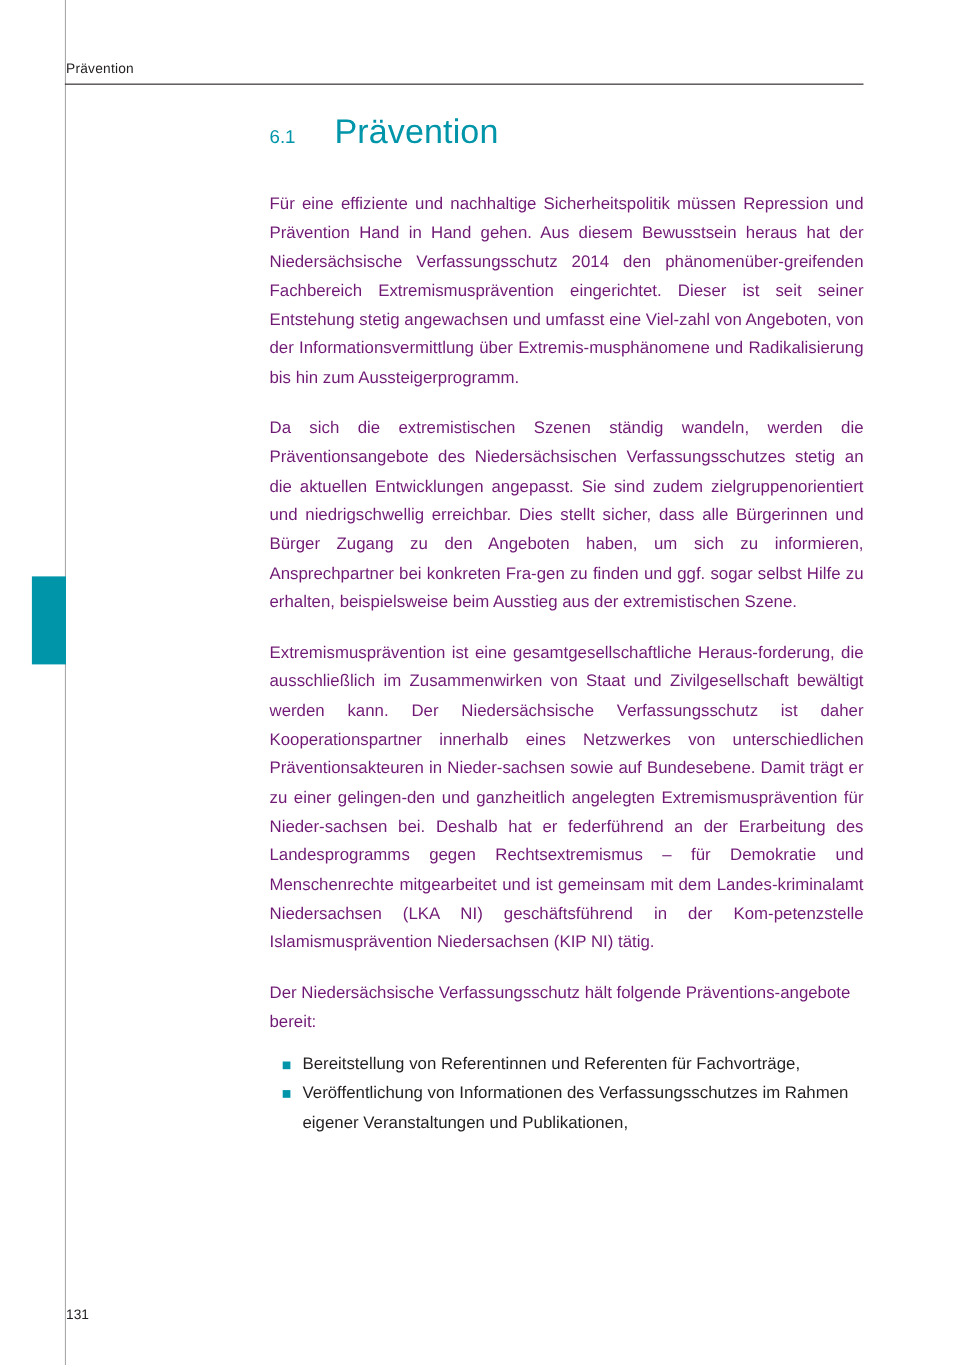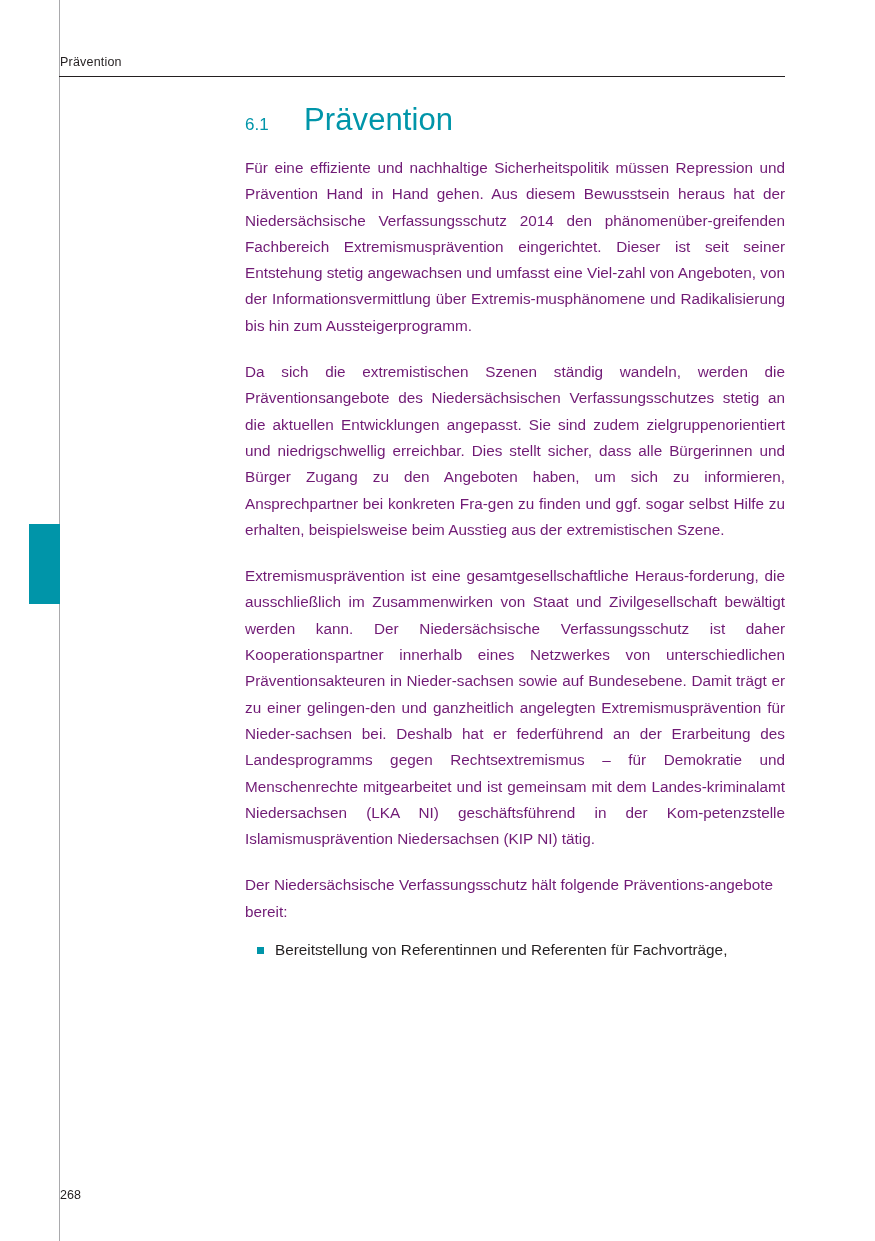--- a/index.html
+++ b/index.html
@@ -65,21 +65,21 @@
   .content {
     position: absolute;
     left: 245px;
     top: 104px;
     width: 540px;
   }
 
   .title-row {
     display: flex;
     align-items: baseline;
-    margin-bottom: 20px;
+    margin-bottom: 38px;
   }
   .title-num {
     color: #0095a9;
     font-size: 17px;
     width: 59px;
     flex: 0 0 59px;
     line-height: 1;
   }
   .title-text {
     color: #0095a9;
@@ -160,19 +160,23 @@
     <p class="body">Für eine effiziente und nachhaltige Sicherheitspolitik müssen Repression und Prävention Hand in Hand gehen. Aus diesem Bewusstsein heraus hat der Niedersächsische Verfassungsschutz 2014 den phänomenüber-greifenden Fachbereich Extremismusprävention eingerichtet. Dieser ist seit seiner Entstehung stetig angewachsen und umfasst eine Viel-zahl von Angeboten, von der Informationsvermittlung über Extremis-musphänomene und Radikalisierung bis hin zum Aussteigerprogramm.</p>
     <p class="body">Da sich die extremistischen Szenen ständig wandeln, werden die Präventionsangebote des Niedersächsischen Verfassungsschutzes stetig an die aktuellen Entwicklungen angepasst. Sie sind zudem zielgruppenorientiert und niedrigschwellig erreichbar. Dies stellt sicher, dass alle Bürgerinnen und Bürger Zugang zu den Angeboten haben, um sich zu informieren, Ansprechpartner bei konkreten Fra-gen zu finden und ggf. sogar selbst Hilfe zu erhalten, beispielsweise beim Ausstieg aus der extremistischen Szene.</p>
     <p class="body">Extremismusprävention ist eine gesamtgesellschaftliche Heraus-forderung, die ausschließlich im Zusammenwirken von Staat und Zivilgesellschaft bewältigt werden kann. Der Niedersächsische Verfassungsschutz ist daher Kooperationspartner innerhalb eines Netzwerkes von unterschiedlichen Präventionsakteuren in Nieder-sachsen sowie auf Bundesebene. Damit trägt er zu einer gelingen-den und ganzheitlich angelegten Extremismusprävention für Nieder-sachsen bei. Deshalb hat er federführend an der Erarbeitung des Landesprogramms gegen Rechtsextremismus – für Demokratie und Menschenrechte mitgearbeitet und ist gemeinsam mit dem Landes-kriminalamt Niedersachsen (LKA NI) geschäftsführend in der Kom-petenzstelle Islamismusprävention Niedersachsen (KIP NI) tätig.</p>
     <p class="body noindent-last last-block">Der Niedersächsische Verfassungsschutz hält folgende Präventions-angebote bereit:</p>
 
     <ul class="bullets">
       <li>
         <span class="marker"></span>
         <span>Bereitstellung von Referentinnen und Referenten für Fachvorträge,</span>
       </li>
+      <li>
+        <span class="marker"></span>
+        <span>Veröffentlichung von Informationen des Verfassungsschutzes im Rahmen eigener Veranstaltungen und Publikationen,</span>
+      </li>
     </ul>
 
   </div>
 
-  <div class="folio">268</div>
+  <div class="folio">131</div>
 
 </div>
 
 </body></html>

